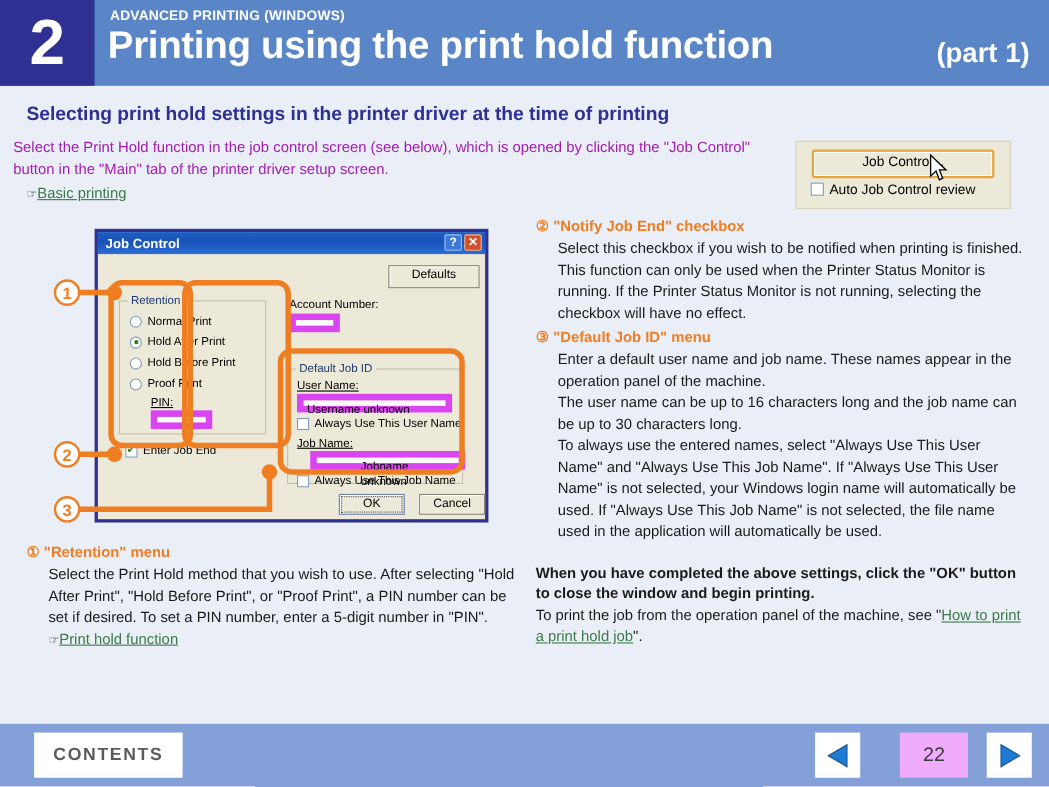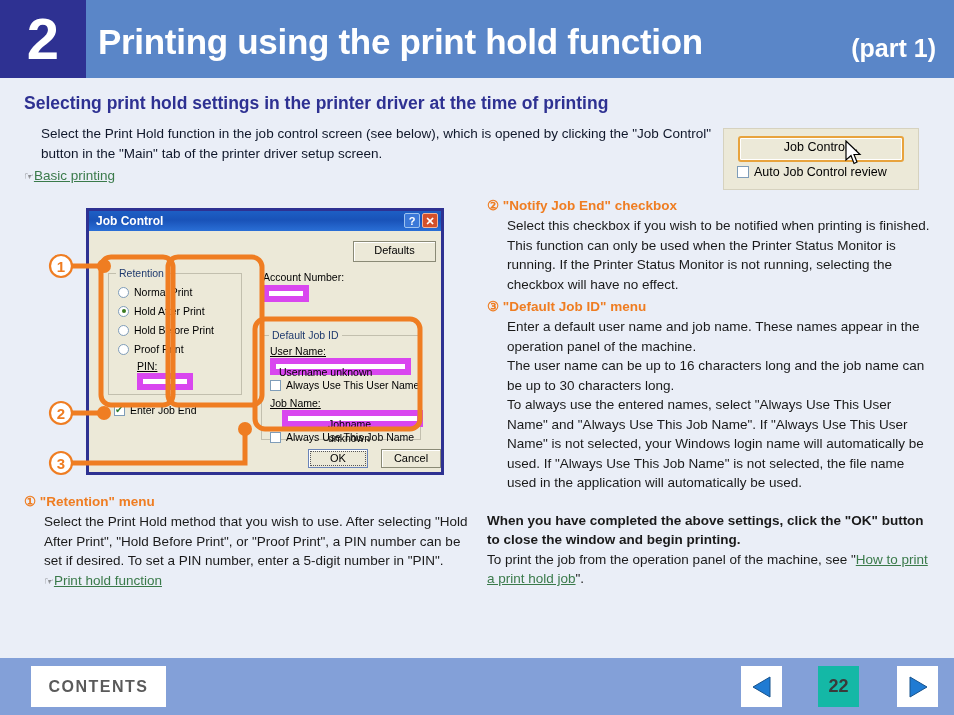--- a/index.html
+++ b/index.html
@@ -67,24 +67,24 @@
     left: 24px; top: 93px;
     color: #2e3192;
     font-size: 17.5px;
     font-weight: bold;
     font-family: "Liberation Sans", sans-serif;
   }
 
   
   .intro {
     position: absolute;
-    left: 41px; top: 124px;
+    left: 12px; top: 124px;
     width: 700px;
     font-size: 13.5px;
-    color: #0f172a;
+    color: #a21caf;
     line-height: 19.5px;
   }
   .ref-line {
     position: absolute;
     left: 24px; top: 166px;
     font-size: 13.5px;
     line-height: 19px;
   }
   .hand-icon {
     color: #333;
@@ -370,34 +370,35 @@
     background: #ffffff;
     display: flex;
     align-items: center;
     justify-content: center;
   }
   .nav-prev { left: 741px; }
   .nav-next { left: 897px; }
   .page-num {
     position: absolute;
     left: 818px; top: 8px;
-    width: 41px; height: 41px;
-    background: #14b8a6;
+    width: 62px; height: 41px;
+    background: #f0abfc;
     color: #3a3a3a;
     font-size: 18px;
-    font-weight: bold;
+    font-weight: normal;
     text-align: center;
     line-height: 41px;
   }
 </style>
 </head>
 <body>
 
 <div class="header">
   <div class="chapter-badge">2</div>
+  <div class="header-kicker">ADVANCED PRINTING (WINDOWS)</div>
   <div class="header-title">Printing using the print hold function</div>
   <div class="header-part">(part 1)</div>
 </div>
 
 <div class="section-heading">Selecting print hold settings in the printer driver at the time of printing</div>
 
 <div class="intro">Select the Print Hold function in the job control screen (see below), which is opened by clicking the "Job Control" button in the "Main" tab of the printer driver setup screen.</div>
 <div class="ref-line">
   <span class="hand-icon">☞</span><a class="doclink" href="#">Basic printing</a>
 </div>

